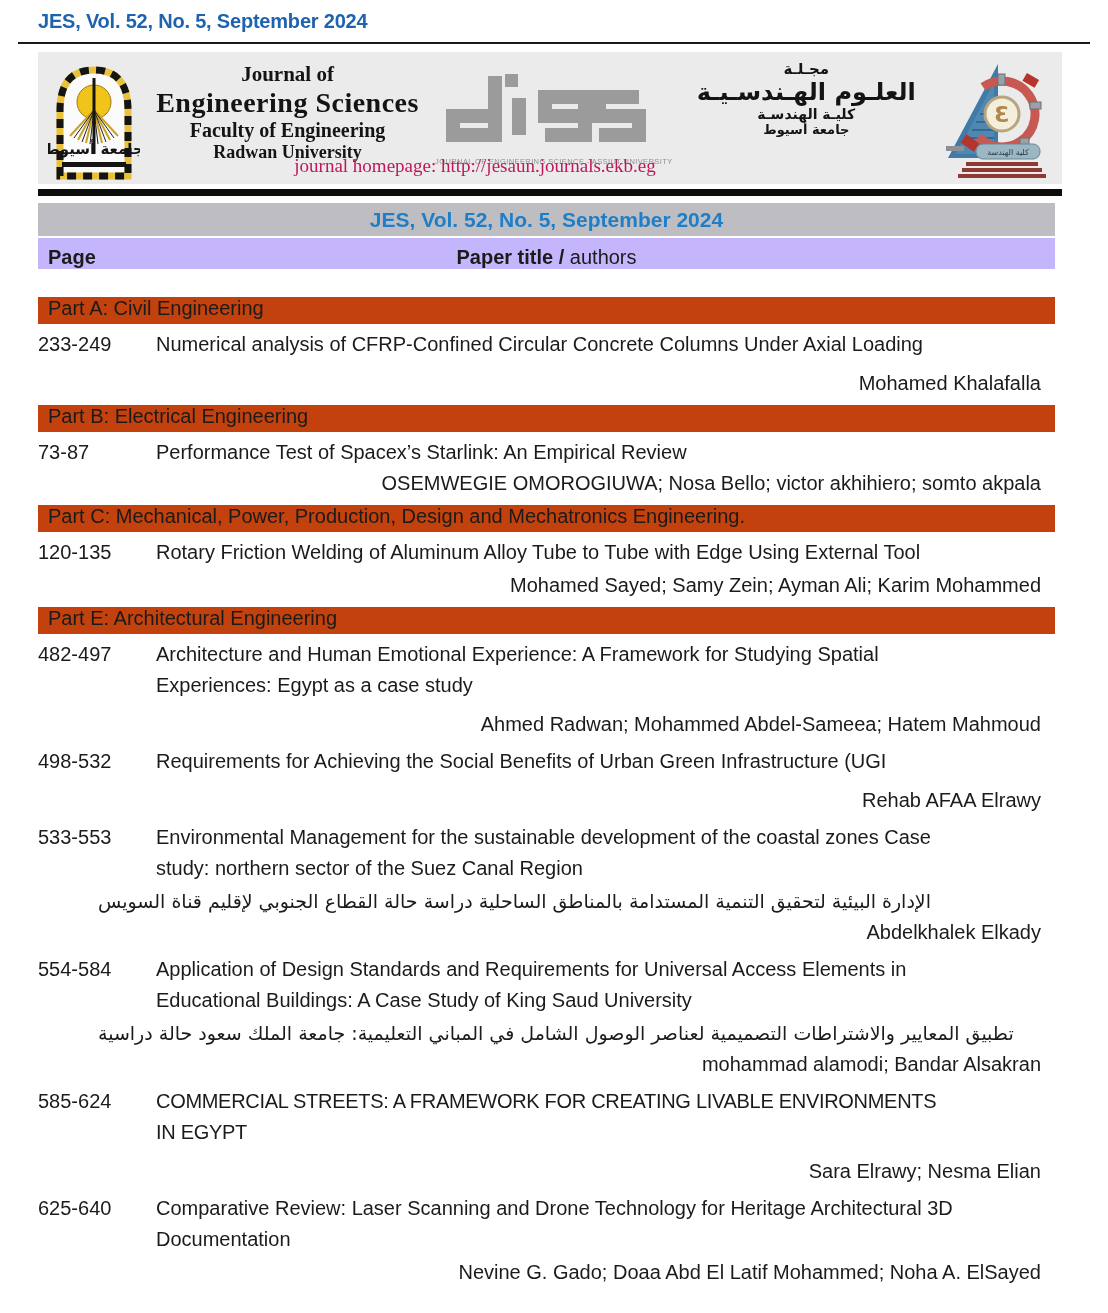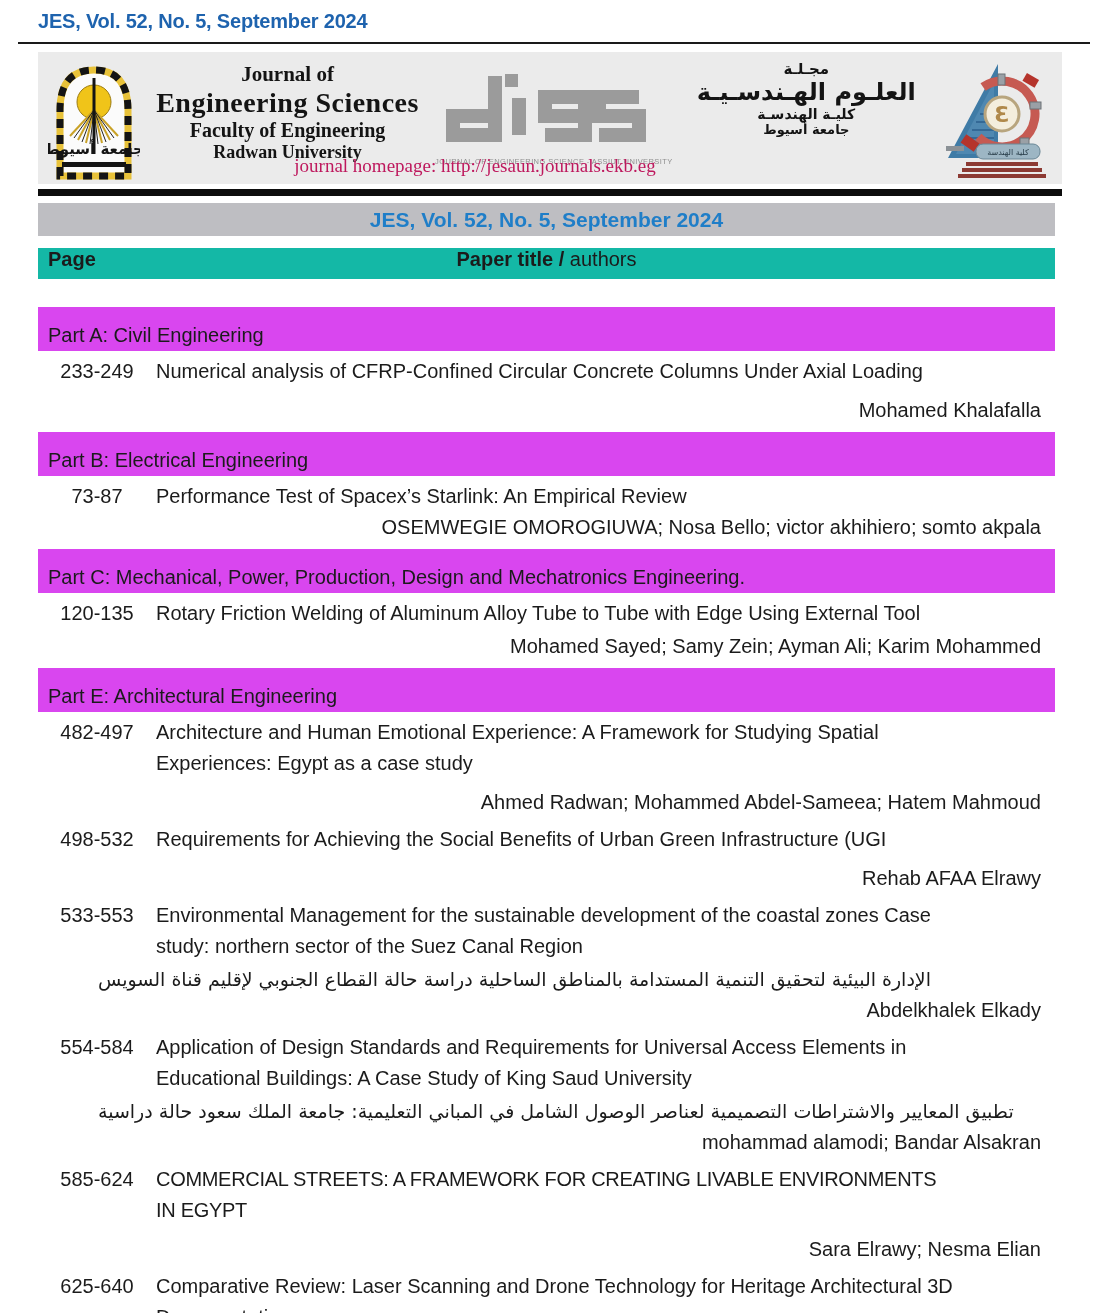--- a/index.html
+++ b/index.html
@@ -40,35 +40,35 @@
   }
   .thick-bar { margin:5px 46px 0 38px; height:7px; background:#0d0d0d; }
 
   
   .banner {
     margin:7px 53px 0 38px; background:#bebec2; height:33px;
     display:flex; align-items:center; justify-content:center;
   }
   .banner-text { font-size:21px; font-weight:bold; color:#1f7ec8; }
   .col-header {
-    margin:12px 53px 0 38px; background:#14b8a6; height:31px;
-    position:relative; display:flex; align-items:flex-start;
+    margin:2px 53px 0 38px; background:#c4b5fd; height:31px;
+    position:relative; display:flex; align-items:flex-end;
   }
   .col-page { font-size:20px; font-weight:bold; padding-left:10px; }
   .col-title { position:absolute; left:0; right:0; text-align:center; font-size:20px; }
   .col-title .b { font-weight:bold; }
 
   
   .toc { margin:28px 53px 0 38px; }
   .part-bar {
-    background:#d946ef; padding:17px 10px 4px 10px; font-size:20px;
+    background:#c2410c; padding:0 10px 4px 10px; font-size:20px;
     margin-top:6px;
   }
   .entry { display:flex; margin-top:5px; }
-  .pages { width:118px; flex:0 0 118px; text-align:center; font-size:20px; line-height:31px; }
+  .pages { width:118px; flex:0 0 118px; text-align:left; font-size:20px; line-height:31px; }
   .etitle { font-size:20px; line-height:31px; max-width:800px; }
   .arabic-title {
     text-align:left; padding-right:14px; padding-left:60px;
     font-size:19px; line-height:32px; margin-top:1px;
   }
   .authors-line {
     text-align:right; padding-right:14px; font-size:20px; line-height:31px;
     margin-top:8px; margin-bottom:6px;
   }
   .caps { letter-spacing:-0.3px; }

